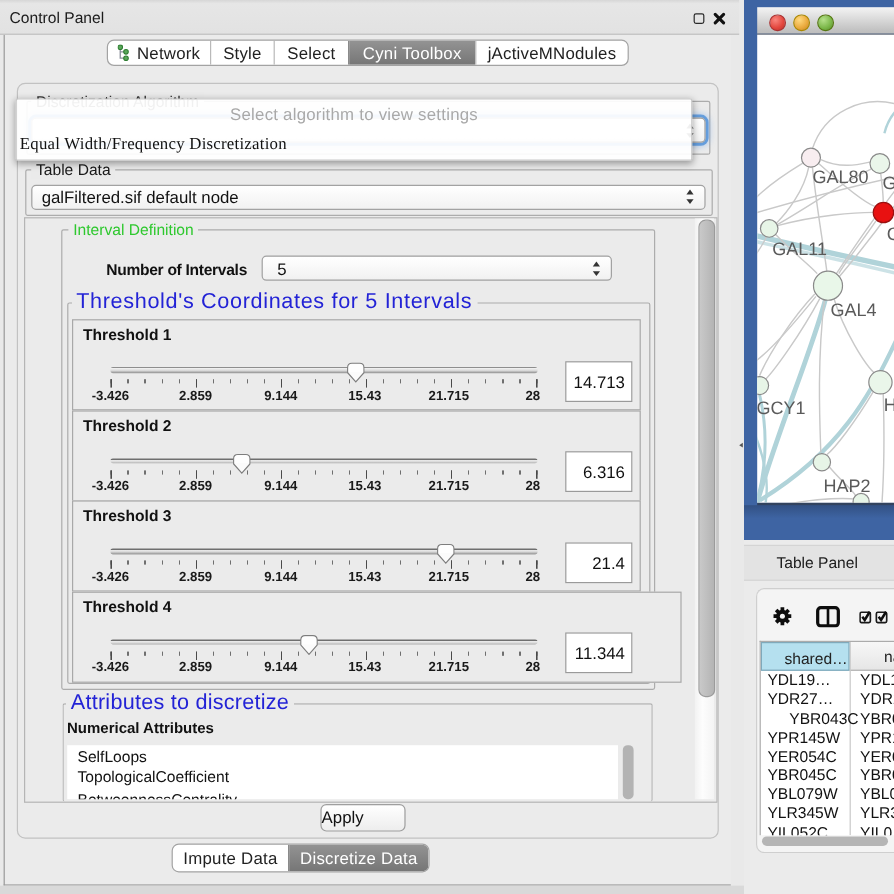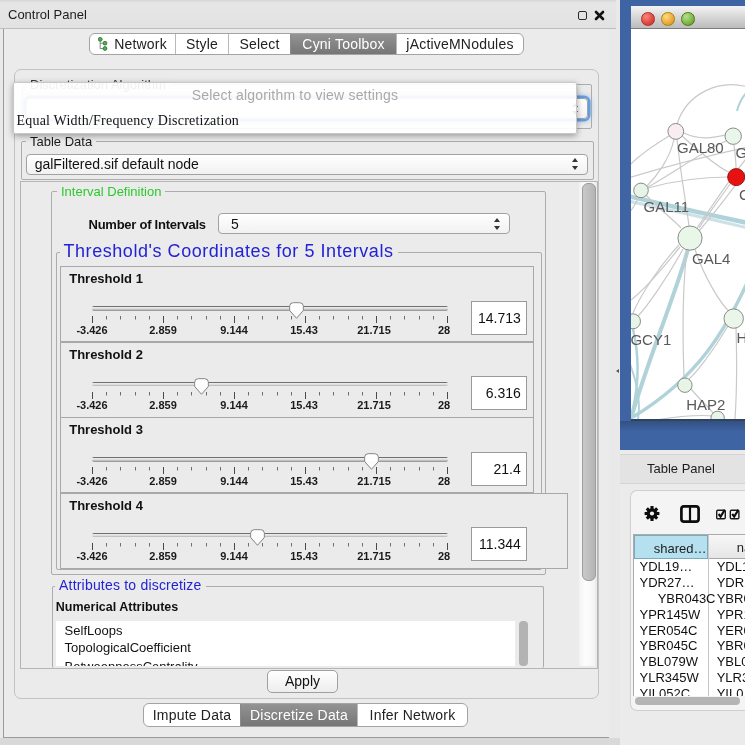--- a/index.html
+++ b/index.html
@@ -206,37 +206,36 @@
         <span style="left:212px;">15.43</span>
         <span style="left:282px;">21.715</span>
         <span style="left:352px;">28</span>
       </div>
     <div class="vbox" style="top:33.8px;">
         <span>11.344</span>
       </div>
   </div>
 
   <div class="gbox abs" style="left:52px;top:586px;width:490px;height:81px;border-bottom:none;">
-    <span class="gtitle" style="left:2px;color:#2323d6;background:#ebebeb;font-size:14px;top:-9px;letter-spacing:0.2px;">Attributes to discretize</span>
+    <span class="gtitle" style="left:2px;color:#2323d6;background:#ebebeb;font-size:18px;top:-9px;letter-spacing:0.2px;">Attributes to discretize</span>
   </div>
   <div class="abs" style="left:55.8px;top:599.5px;font-size:12.5px;font-weight:bold;color:#111;">Numerical Attributes</div>
   <div class="abs" style="left:55.6px;top:620.6px;width:459px;height:45.4px;background:#fff;overflow:hidden;font-size:13px;color:#111;">
     <div style="padding:2px 0 0 9px;height:16px;">SelfLoops</div>
     <div style="padding:1px 0 0 9px;height:16px;">TopologicalCoefficient</div>
     <div style="padding:3px 0 0 9px;height:16px;">BetweennessCentrality</div>
   </div>
   <div class="abs" style="left:518.5px;top:621px;width:9px;height:45px;background:#b3b3b3;border-radius:4px;"></div>
 
   <div class="abs" style="left:267px;top:669.5px;width:69px;height:21px;border:1px solid #9f9f9f;border-radius:5px;
-    background:linear-gradient(to bottom,#ffffff,#ededed);text-align:center;font-size:14px;color:#111;line-height:20px;">Apply</div>
+    background:linear-gradient(to bottom,#ffffff,#ededed);font-size:14px;color:#111;line-height:20px;">Apply</div>
 
   <div class="seg abs" style="left:143px;top:703px;height:22px;">
     <div class="s" style="width:96px;">Impute Data</div>
     <div class="s sel" style="width:116px;">Discretize Data</div>
-    <div class="s" style="width:109px;">Infer Network</div>
   </div>
 
   <div class="abs" style="left:615.5px;top:369px;width:0;height:0;border-top:2.5px solid transparent;border-bottom:2.5px solid transparent;border-right:3.5px solid #555;"></div>
 
   <div id="popup" class="abs">
     <div class="abs" style="left:0;right:0;top:4.5px;text-align:center;color:#a9a9a9;">Select algorithm to view settings</div>
     <div class="abs" style="left:2.5px;top:30.5px;color:#111;font-family:Liberation Serif, serif;">Equal Width/Frequency Discretization</div>
   </div>
 
   <div class="abs" style="left:0;top:738px;width:620px;height:7px;background:#d9d9d9;"></div>

